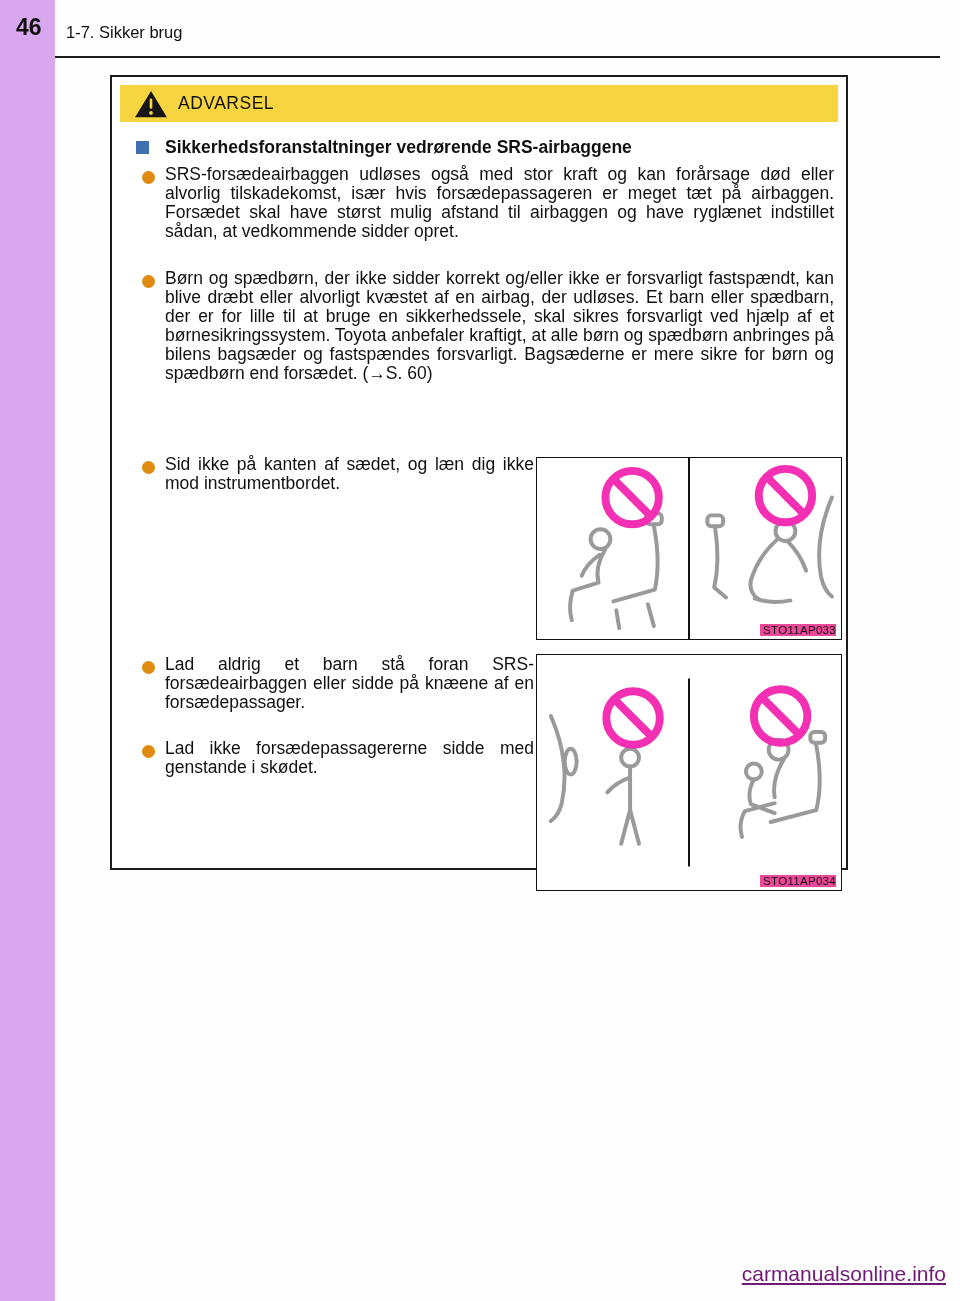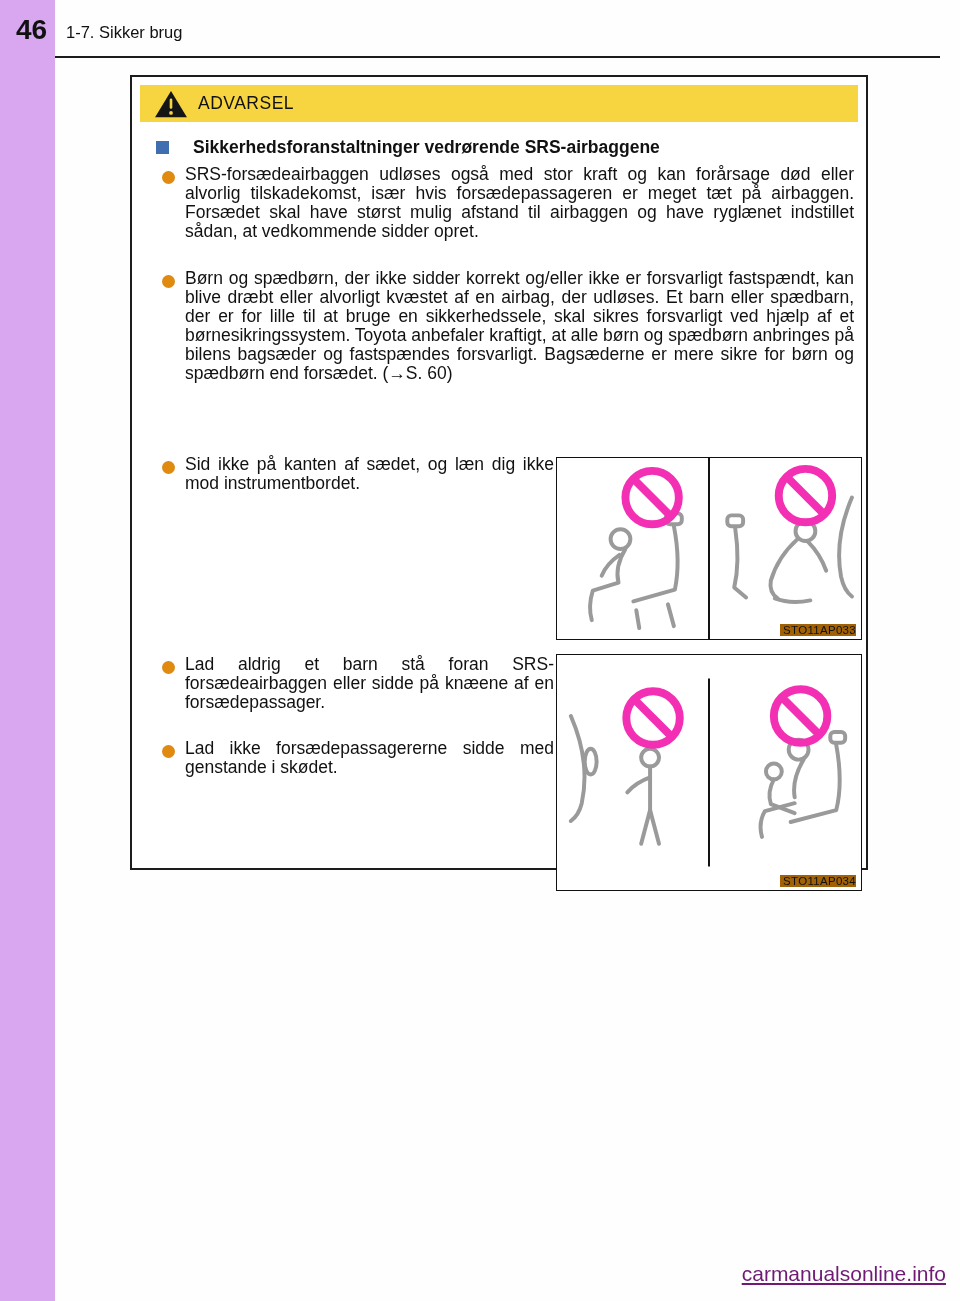--- a/index.html
+++ b/index.html
@@ -6,47 +6,47 @@
   html, body { margin: 0; padding: 0; }
   body {
     width: 960px; height: 1301px;
     position: relative;
     background: #fefefe;
     color: #111;
     font-family: "Liberation Sans", sans-serif;
     overflow: hidden;
   }
   .stripe { position: absolute; left: 0; top: 0; width: 55px; height: 100%; background: #d8a7ef; }
-  .page-number { position: absolute; left: 16px; top: 14px; font-size: 28px; font-weight: bold; z-index: 2; text-align: right; }
+  .page-number { position: absolute; left: 16px; top: 14px; font-size: 23px; font-weight: bold; z-index: 2; text-align: right; }
   .chapter-header { position: absolute; left: 66px; top: 23px; font-size: 16.5px; }
   .header-rule { position: absolute; left: 55px; top: 56px; width: 885px; border-top: 2px solid #1c1c1c; }
 
-  .warning-box { position: absolute; left: 110px; top: 75px; width: 738px; height: 795px; border: 2px solid #1c1c1c; background: #fff; margin-left: 20px; }
+  .warning-box { position: absolute; left: 110px; top: 75px; width: 738px; height: 795px; border: 2px solid #1c1c1c; background: #fff; }
   .banner { position: absolute; left: 8px; top: 8px; width: 718px; height: 37px; background: #f7d540; display: flex; align-items: center; padding-left: 14px; gap: 10px; }
   .warn-icon { width: 34px; height: 30px; flex: 0 0 auto; }
   .banner-label { font-size: 17.5px; letter-spacing: 0.5px; }
 
-  .sec-title-row { position: absolute; left: 24px; top: 60px; display: flex; align-items: center; gap: 24px; }
+  .sec-title-row { position: absolute; left: 24px; top: 60px; display: flex; align-items: center; gap: 16px; }
   .blue-square { width: 13px; height: 13px; background: #3f6fae; display: inline-block; flex: 0 0 auto; }
   .sec-title { font-size: 17.5px; font-weight: bold; }
 
   .bullet { position: absolute; }
   .dot { position: absolute; left: 0; top: 6px; width: 13px; height: 13px; border-radius: 50%; background: #e08a10; }
   .btext { margin: 0; padding-left: 23px; font-size: 17.5px; line-height: 19px; text-align: justify; }
   .b1 { left: 30px; top: 88px;  width: 692px; }
   .b2 { left: 30px; top: 192px; width: 692px; }
   .b3 { left: 30px; top: 378px; width: 392px; }
   .b4 { left: 30px; top: 578px; width: 392px; }
   .b5 { left: 30px; top: 662px; width: 392px; }
 
   .figure { position: absolute; border: 1.5px solid #111; background: #fff; }
   .fig1 { left: 424px; top: 380px; width: 306px; height: 183px; }
   .fig2 { left: 424px; top: 577px; width: 306px; height: 237px; }
   .fig-art { width: 100%; height: 100%; display: block; }
-  .fig-code { position: absolute; right: 5px; bottom: 3px; font-size: 11.5px; letter-spacing: 0.3px; background: #a16207; padding-left: 3px; }
+  .fig-code { position: absolute; right: 5px; bottom: 3px; font-size: 11.5px; letter-spacing: 0.3px; background: #ec4899; padding-left: 3px; }
 
   .watermark { position: absolute; right: 14px; top: 1262px; font-size: 21px; color: #701a75; text-decoration: underline; }
 </style>
 </head>
 <body>
 
 <svg width="0" height="0" style="position:absolute" aria-hidden="true">
   <defs>
     <g id="prohibit-sign">
       <circle cx="0" cy="0" r="27" fill="none" stroke="#f32fb4" stroke-width="8"></circle>

